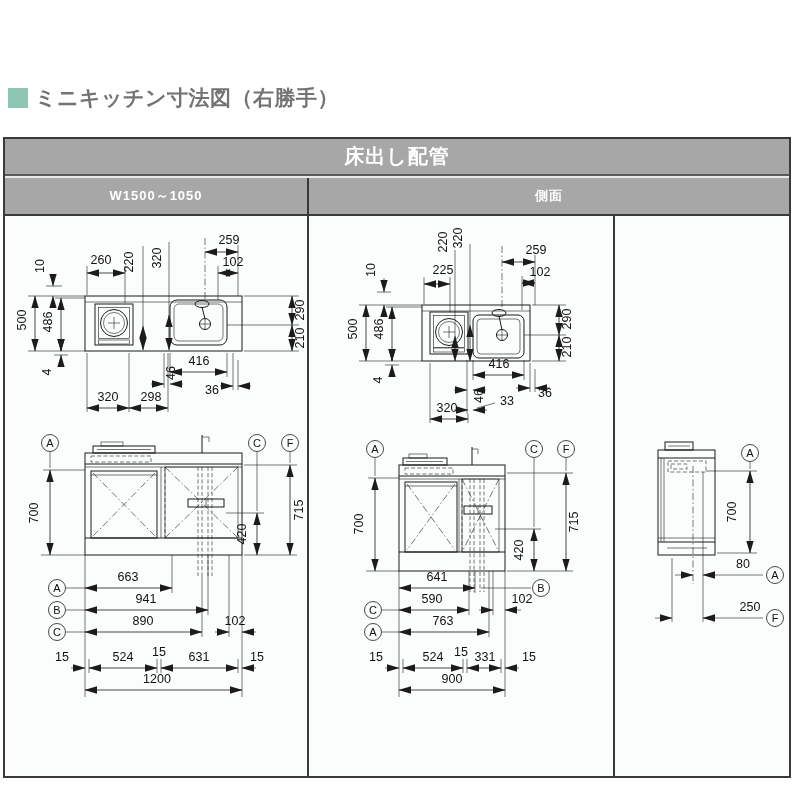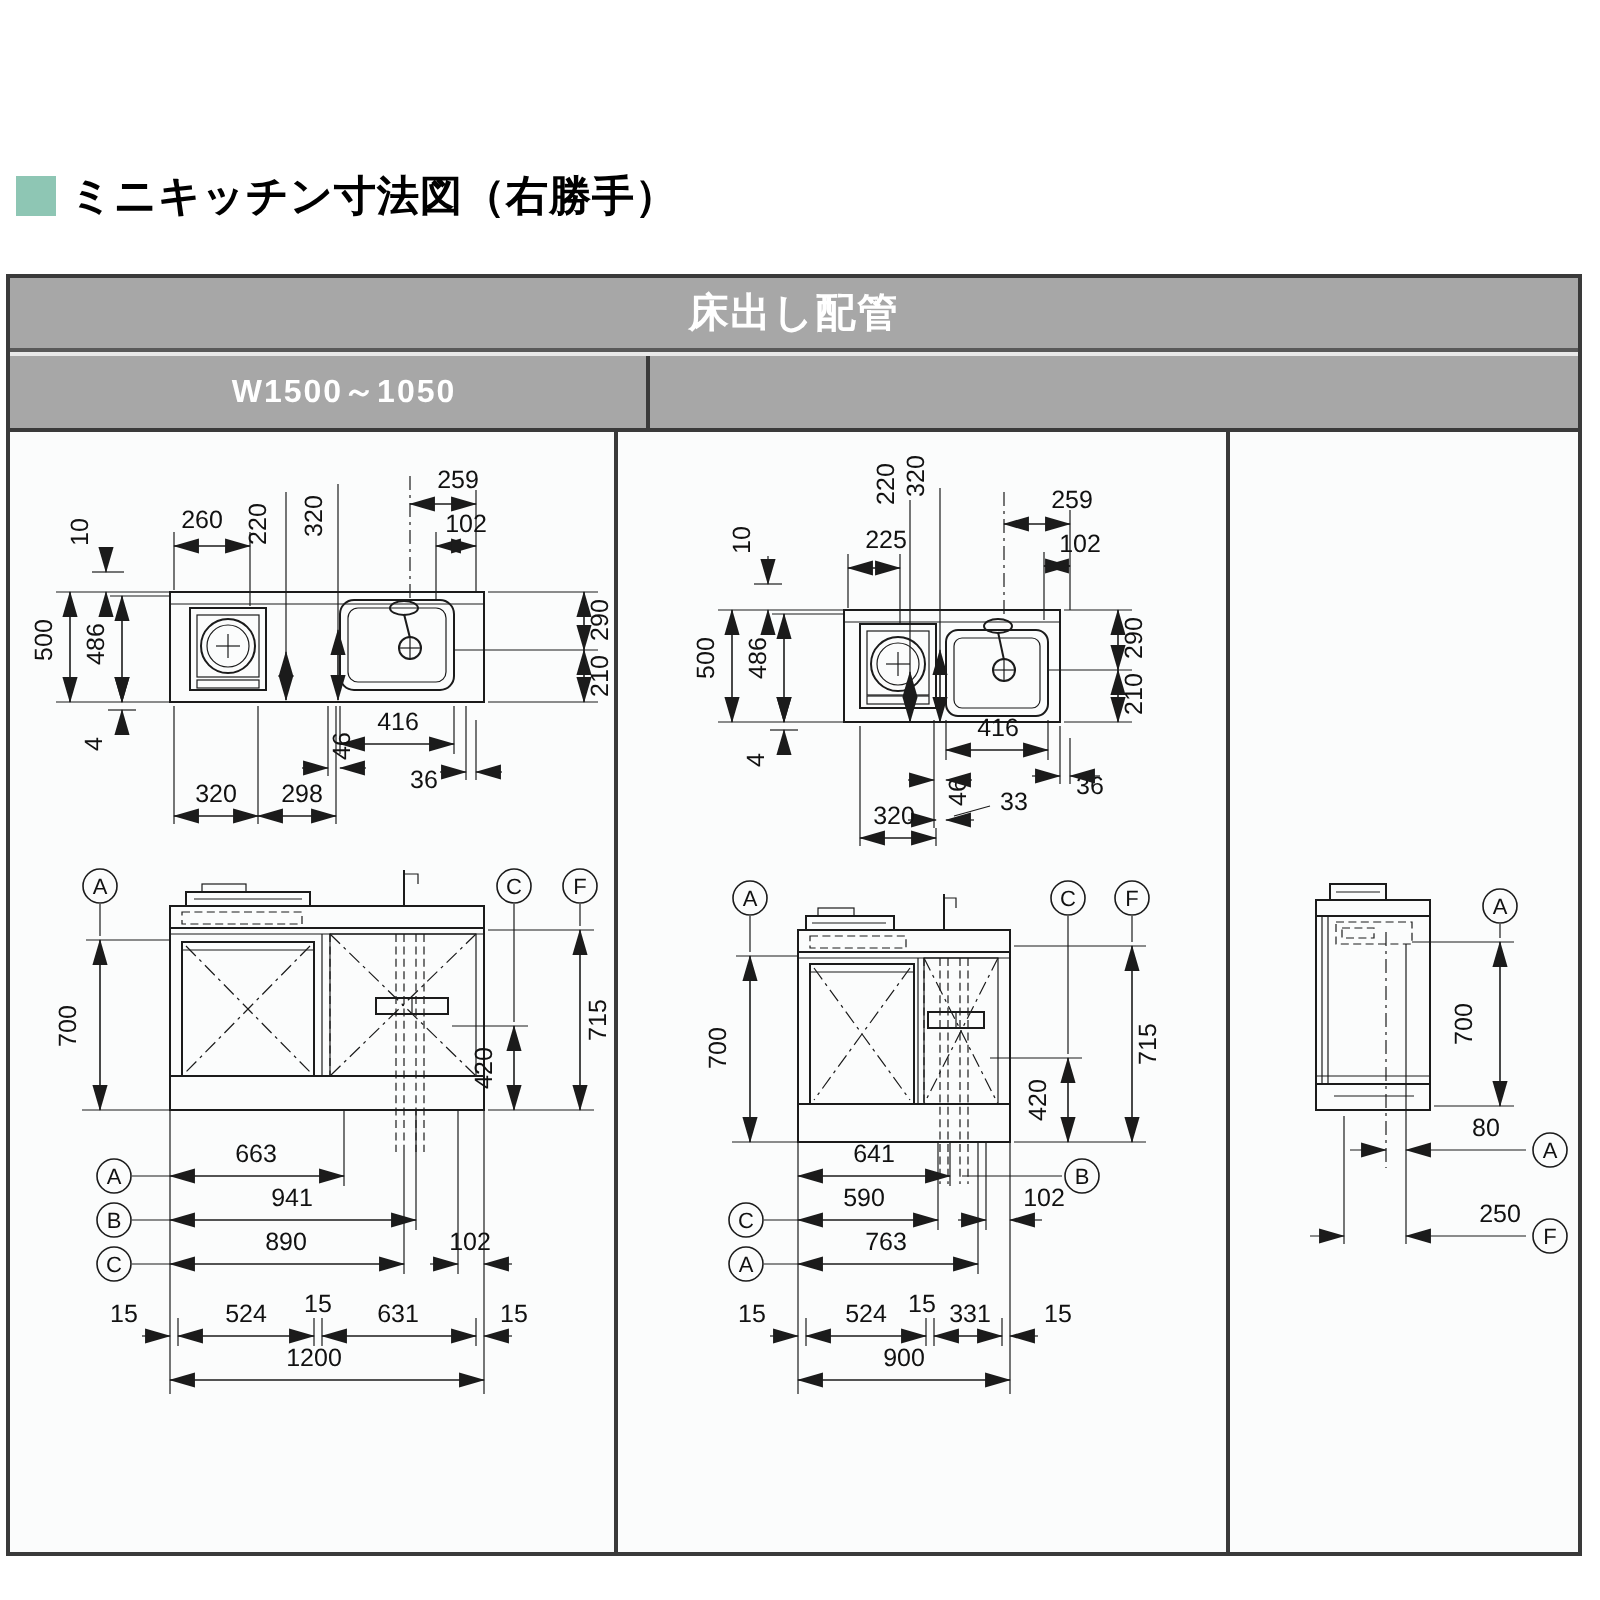--- a/index.html
+++ b/index.html
@@ -1,24 +1,24 @@
 <!DOCTYPE html>
 <html><head>
 <meta charset="utf-8">
 <style>
   html,body{margin:0;padding:0;background:#fff;}
   body{width:800px;height:800px;font-family:"Liberation Sans",sans-serif;position:relative;}
   .title-row{position:absolute;left:8px;top:84px;display:flex;align-items:center;gap:7px;}
   .title-sq{width:20px;height:20px;background:#8ec6b4;}
-  .title-tx{font-size:21px;font-weight:bold;color:#000000;letter-spacing:.5px;}
+  .title-tx{font-size:21px;font-weight:bold;color:#737373;letter-spacing:.5px;}
   .sheet{position:absolute;left:3px;top:137px;width:784px;border:2px solid #3a3a3a;}
   .thead1{height:35px;background:#a7a7a7;color:#fff;font-size:20px;font-weight:bold;
           display:flex;align-items:center;justify-content:center;border-bottom:2px solid #595959;letter-spacing:1px;}
   .thead2{display:flex;height:36px;background:#a7a7a7;border-top:2px solid #e9e9e9;border-bottom:2px solid #3a3a3a;}
-  .thead2 .hcell{color:#fff;font-size:16px;font-weight:bold;display:flex;align-items:center;justify-content:center;letter-spacing:1px;margin-left:16px;}
+  .thead2 .hcell{color:#fff;font-size:13px;font-weight:bold;display:flex;align-items:center;justify-content:center;letter-spacing:1px;}
   .hc1{width:302px;border-right:2px solid #3a3a3a;}
   .hc2{width:304px;border-right:2px solid #3a3a3a;}
   .hc3{flex:1;}
   .tbody{display:flex;height:560px;background:#fbfcfc;}
   .bc1{width:302px;border-right:2px solid #3a3a3a;}
   .bc2{width:304px;border-right:2px solid #3a3a3a;}
   .bc3{flex:1;}
   svg{display:block;}
   .ln{stroke:#1b1b1b;stroke-width:1;fill:none;}
   .tn{stroke:#1b1b1b;stroke-width:.6;fill:none;}
@@ -34,20 +34,21 @@
 
 <div class="title-row">
   <span class="title-sq"></span>
   <span class="title-tx">ミニキッチン寸法図（右勝手）</span>
 </div>
 
 <div class="sheet">
   <div class="thead1">床出し配管</div>
   <div class="thead2">
     <div class="hcell hc1">W1500～1050</div>
+    <div class="hcell hc3">側面</div>
   </div>
   <div class="tbody">
 
     <div class="bc1">
     <svg viewBox="0 0 302 500" width="302" height="500">
       <defs>
         <marker id="aL" viewBox="0 0 12 7" markerWidth="13" markerHeight="8" refX="11.5" refY="3.5" orient="auto-start-reverse" markerUnits="userSpaceOnUse">
               <path d="M0 0L12 3.5 0 7z" fill="#1b1b1b"></path>
             </marker>
       </defs>

